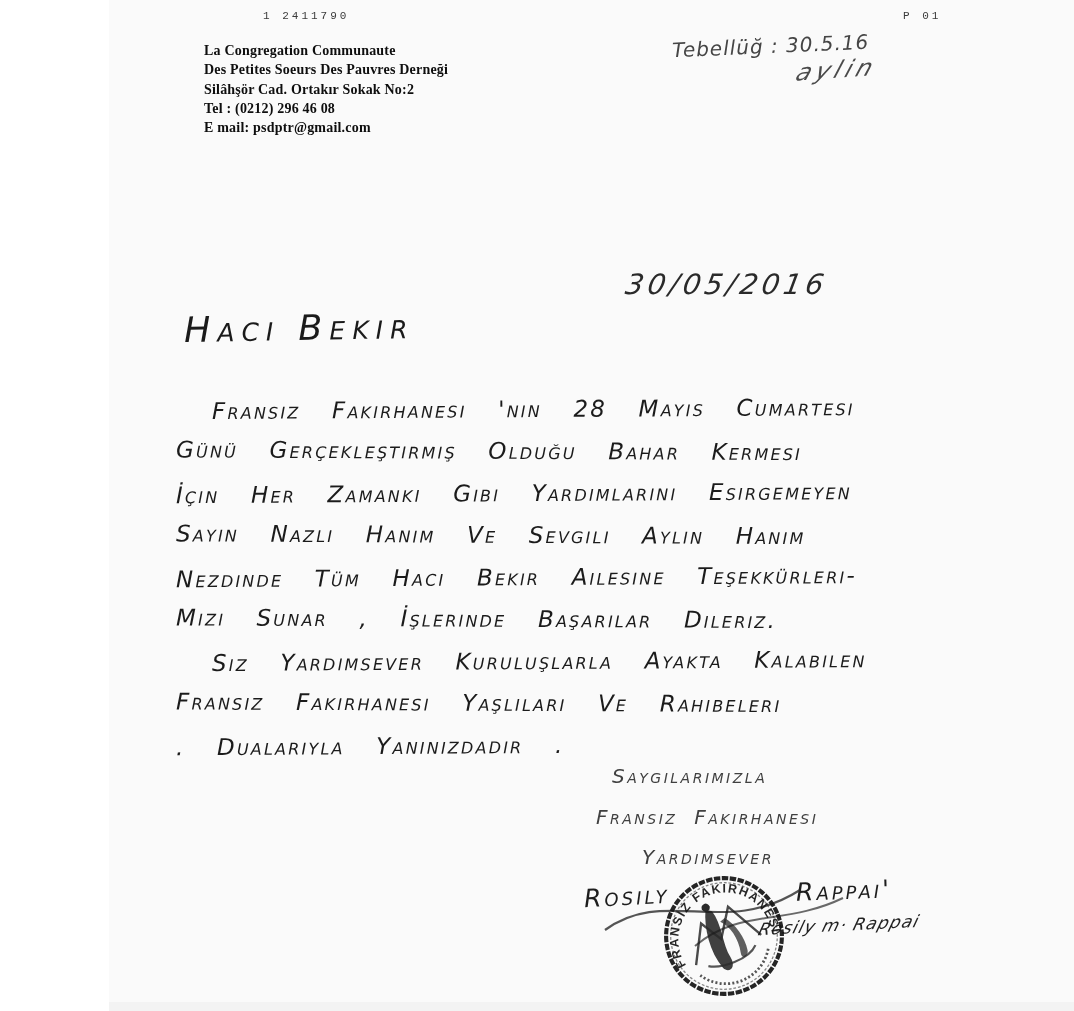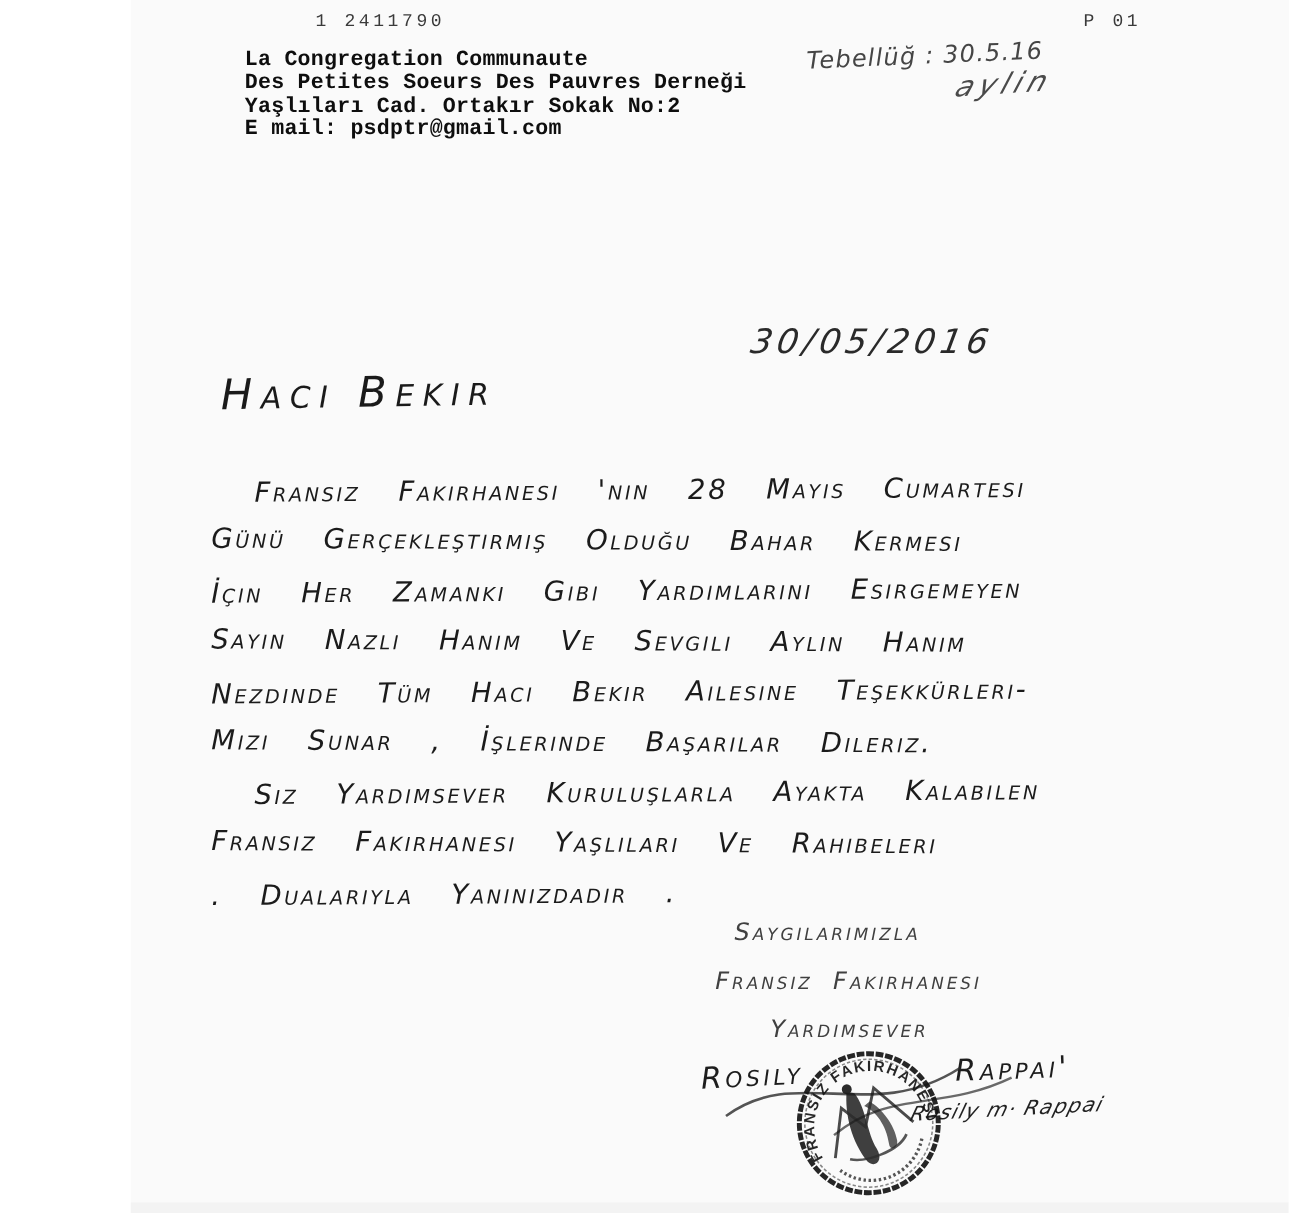--- a/index.html
+++ b/index.html
@@ -7,27 +7,27 @@
     position:relative;width:1074px;height:1011px;overflow:hidden;
     background:#ffffff;font-family:"Liberation Sans",sans-serif;
   }
   .scan-page{
     position:absolute;left:109px;top:0;width:965px;height:1011px;
     background:#fafafa;
   }
   .abs{position:absolute;}
   
   .fax{
-    font-family:"Liberation Mono",monospace;font-size:15px;color:#3a3a3a;
+    font-family:"Liberation Mono",monospace;font-size:11px;color:#3a3a3a;
     letter-spacing:3px;white-space:pre;
   }
   
   .letterhead{
-    left:204px;top:41px;font-family:Liberation Mono, monospace;font-weight:bold;
-    font-size:18px;line-height:19.3px;color:#0e0e0e;letter-spacing:.2px;
+    left:204px;top:41px;font-family:Liberation Serif, serif;font-weight:bold;
+    font-size:14px;line-height:19.3px;color:#0e0e0e;letter-spacing:.2px;
   }
   .letterhead div{white-space:nowrap;}
   
   .hand{
     font-family:"DejaVu Sans",sans-serif;font-style:italic;color:#1e1e1e;
     white-space:nowrap;
   }
   .smallcaps{font-variant:small-caps;}
   .received-note{
     left:672px;top:34px;font-size:20px;color:#454545;
@@ -81,21 +81,22 @@
 <div class="canvas">
 
   <div class="scan-page"></div>
 
   <span class="abs fax" style="left:263px;top:10px;">1 2411790</span>
   <span class="abs fax" style="left:903px;top:10px;">P 01</span>
 
   <div class="abs letterhead">
     <div>La Congregation Communaute</div>
     <div>Des Petites Soeurs Des Pauvres Derneği</div>
-    <div>Yaşlıları Cad. Ortakır Sokak No:2</div>
+    <div>Silâhşör Cad. Ortakır Sokak No:2</div>
+    <div>Tel : (0212) 296 46 08</div>
     <div>E mail: psdptr@gmail.com</div>
   </div>
 
   <span class="abs hand received-note">Tebellüğ :  30.5.16</span>
   <span class="abs hand received-sig">aylin</span>
 
   <span class="abs hand letter-date">30/05/2016</span>
 
   <span class="abs hand smallcaps recipient">Hacı Bekir</span>
 

